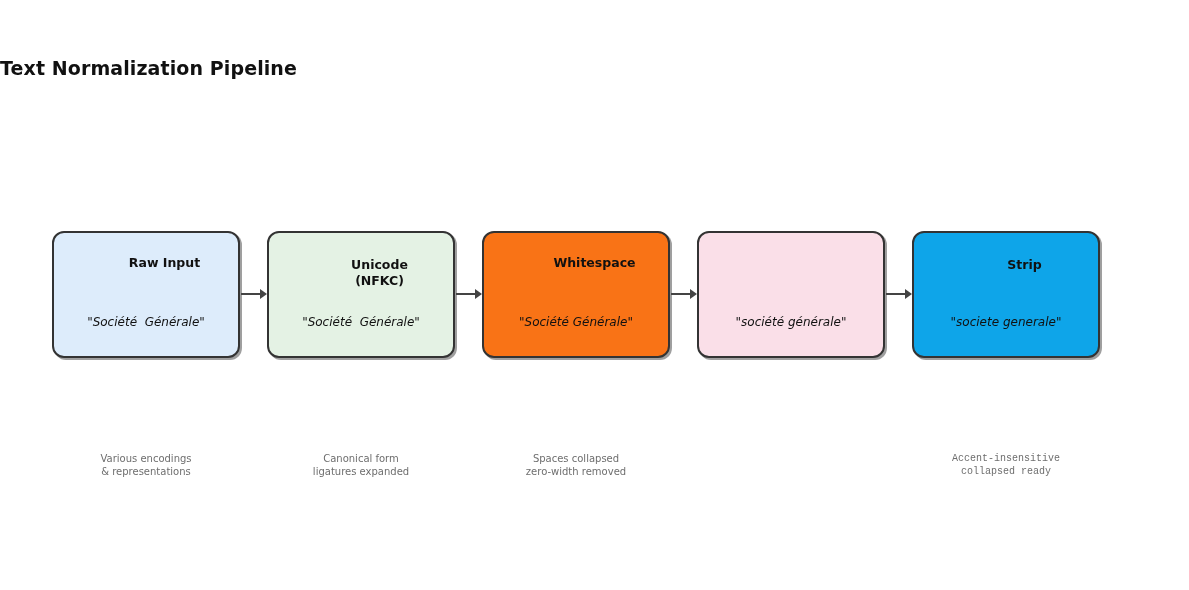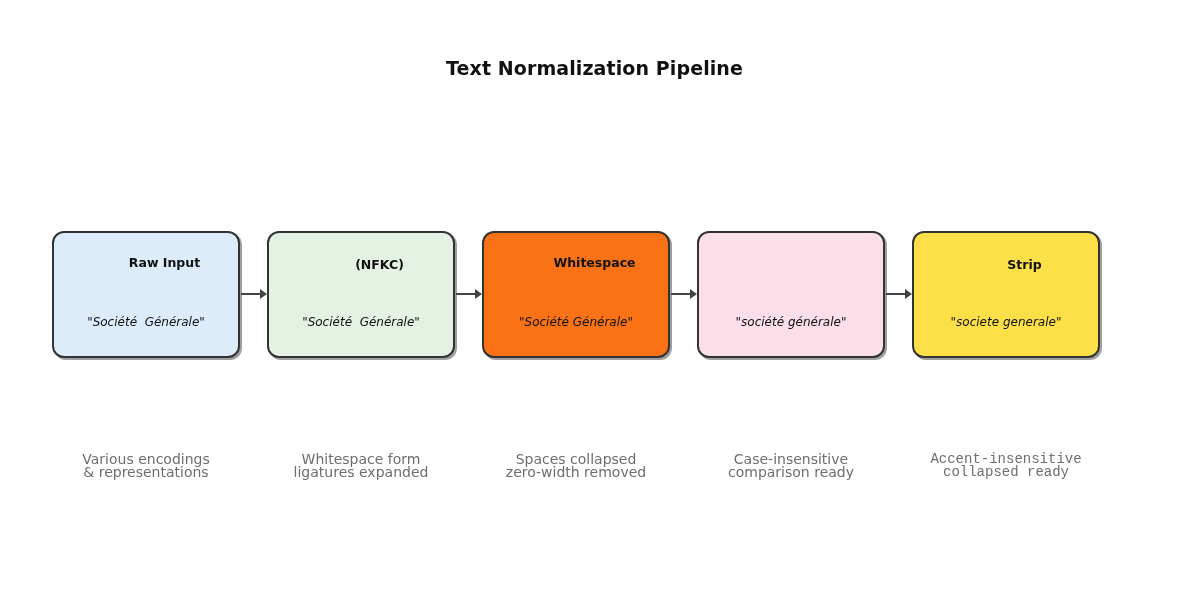--- a/index.html
+++ b/index.html
@@ -14,21 +14,21 @@
     overflow: hidden;
     font-family: "DejaVu Sans", "Liberation Sans", sans-serif;
     background: #ffffff;
   }
 
   #diagram-title {
     position: absolute;
     left: 0;
     top: 57px;
     width: 1189px;
-    text-align: center;
+    text-align: left;
     font-size: 19px;
     font-weight: bold;
     color: #111111;
     letter-spacing: 0.1px;
   }
 
   #pipeline {
     position: absolute;
     left: 0;
     top: 231px;
@@ -106,21 +106,21 @@
     left: 0;
     top: 453px;
     width: 1189px;
     height: 32px;
   }
   .caption {
     position: absolute;
     top: 0;
     width: 188px;
     text-align: center;
-    font-size: 14px;
+    font-size: 10px;
     color: #6e6e6e;
     line-height: 12.5px;
   }
 </style>
 </head>
 <body>
 
 <div id="diagram-title">Text Normalization Pipeline</div>
 
 <div id="pipeline">
@@ -129,20 +129,21 @@
         <div>Raw Input</div>
       </div>
       <div class="stage-value">"Société  Générale"</div>
     </div>
     <div class="arrow" style="left: 241px;">
       <div class="arrow-line" style="background: rgb(68, 68, 68);"></div>
       <div class="arrow-head" style="border-left-color: rgb(68, 68, 68);"></div>
     </div>
     <div class="stage-box" style="left: 267px; background: rgb(228, 242, 228); border-color: rgb(51, 51, 51);">
       <div class="stage-title two-line">
+        <div>Unicode</div>
         <div>(NFKC)</div>
       </div>
       <div class="stage-value">"Société  Générale"</div>
     </div>
     <div class="arrow" style="left: 456px;">
       <div class="arrow-line" style="background: rgb(68, 68, 68);"></div>
       <div class="arrow-head" style="border-left-color: rgb(68, 68, 68);"></div>
     </div>
     <div class="stage-box" style="left: 482px; background: #f97316; border-color: rgb(51, 51, 51);">
       <div class="stage-title">
@@ -154,42 +155,38 @@
       <div class="arrow-line" style="background: rgb(68, 68, 68);"></div>
       <div class="arrow-head" style="border-left-color: rgb(68, 68, 68);"></div>
     </div>
     <div class="stage-box" style="left: 697px; background: rgb(250, 223, 232); border-color: rgb(51, 51, 51);">
       <div class="stage-value">"société générale"</div>
     </div>
     <div class="arrow" style="left: 886px;">
       <div class="arrow-line" style="background: rgb(68, 68, 68);"></div>
       <div class="arrow-head" style="border-left-color: rgb(68, 68, 68);"></div>
     </div>
-    <div class="stage-box" style="left: 912px; background: #fde047; border-color: rgb(51, 51, 51);">
+    <div class="stage-box" style="left: 912px; background: #0ea5e9; border-color: rgb(51, 51, 51);">
       <div class="stage-title two-line">
         <div>Strip</div>
       </div>
       <div class="stage-value">"societe generale"</div>
     </div>
   </div>
 
 <div id="captions">
     <div class="caption" style="left: 52px;">
       <div>Various encodings</div>
       <div>&amp; representations</div>
     </div>
     <div class="caption" style="left: 267px;">
-      <div>Whitespace form</div>
+      <div>Canonical form</div>
       <div>ligatures expanded</div>
     </div>
     <div class="caption" style="left: 482px;">
       <div>Spaces collapsed</div>
       <div>zero-width removed</div>
-    </div>
-    <div class="caption" style="left: 697px;">
-      <div>Case-insensitive</div>
-      <div>comparison ready</div>
     </div>
     <div class="caption" style="left: 912px; font-family: Liberation Mono, monospace;">
       <div>Accent-insensitive</div>
       <div>collapsed ready</div>
     </div>
   </div>
 
 </body></html>

